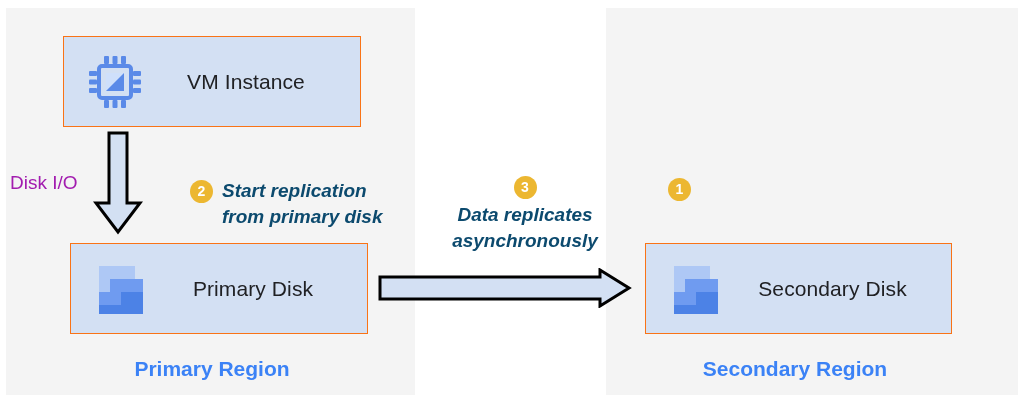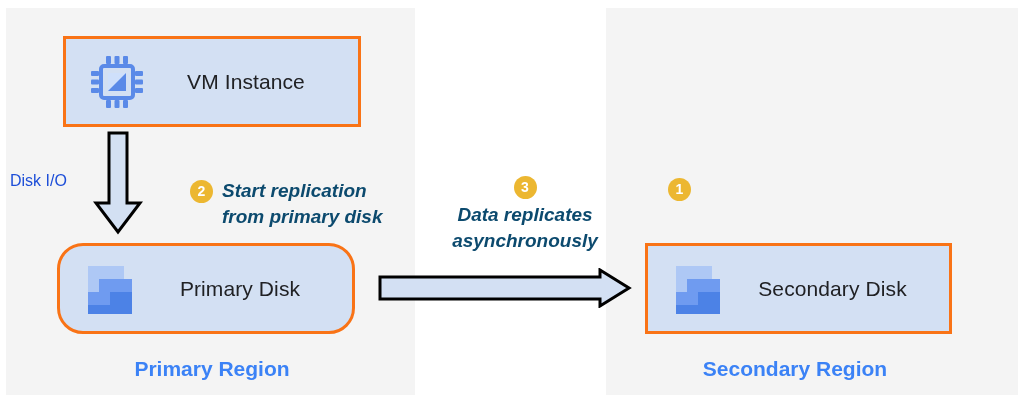--- a/index.html
+++ b/index.html
@@ -26,27 +26,27 @@
     position: absolute;
     background: #f4f4f4;
   }
   #panel-primary   { left: 6px;   top: 8px; width: 409px; height: 387px; }
   #panel-secondary { left: 606px; top: 8px; width: 412px; height: 387px; }
 
   
   .res-box {
     position: absolute;
     background: #d3e0f3;
-    border: 3px solid #f97316;
+    border: 1px solid #f97316;
     box-sizing: border-box;
     display: flex;
     align-items: center;
   }
   #box-vm        { left: 63px;  top: 36px;  width: 298px; height: 91px; }
-  #box-primary   { left: 57px;  top: 243px; width: 298px; height: 91px; border-radius: 26px; }
+  #box-primary   { left: 70px;  top: 243px; width: 298px; height: 91px; }
   #box-secondary { left: 645px; top: 243px; width: 307px; height: 91px; }
 
   .res-icon {
     width: 62px;
     height: 62px;
     margin-left: 20px;
     flex: 0 0 auto;
     position: relative;
   }
   .res-label {
@@ -71,22 +71,22 @@
   #caption-secondary { left: 645px; top: 357px; width: 300px; }
 
   
   .arrow { position: absolute; }
   #arrow-disk-io { left: 92px;  top: 131px; width: 52px;  height: 104px; }
   #arrow-replicate { left: 378px; top: 268px; width: 254px; height: 40px; }
 
   
   .plain-label {
     position: absolute;
-    font-size: 16px;
-    color: #1d4ed8;
+    font-size: 19px;
+    color: #a21caf;
     white-space: nowrap;
   }
   #label-disk-io { left: 10px; top: 172px; }
 
   
   .step {
     position: absolute;
     display: flex;
     align-items: flex-start;
     gap: 9px;

